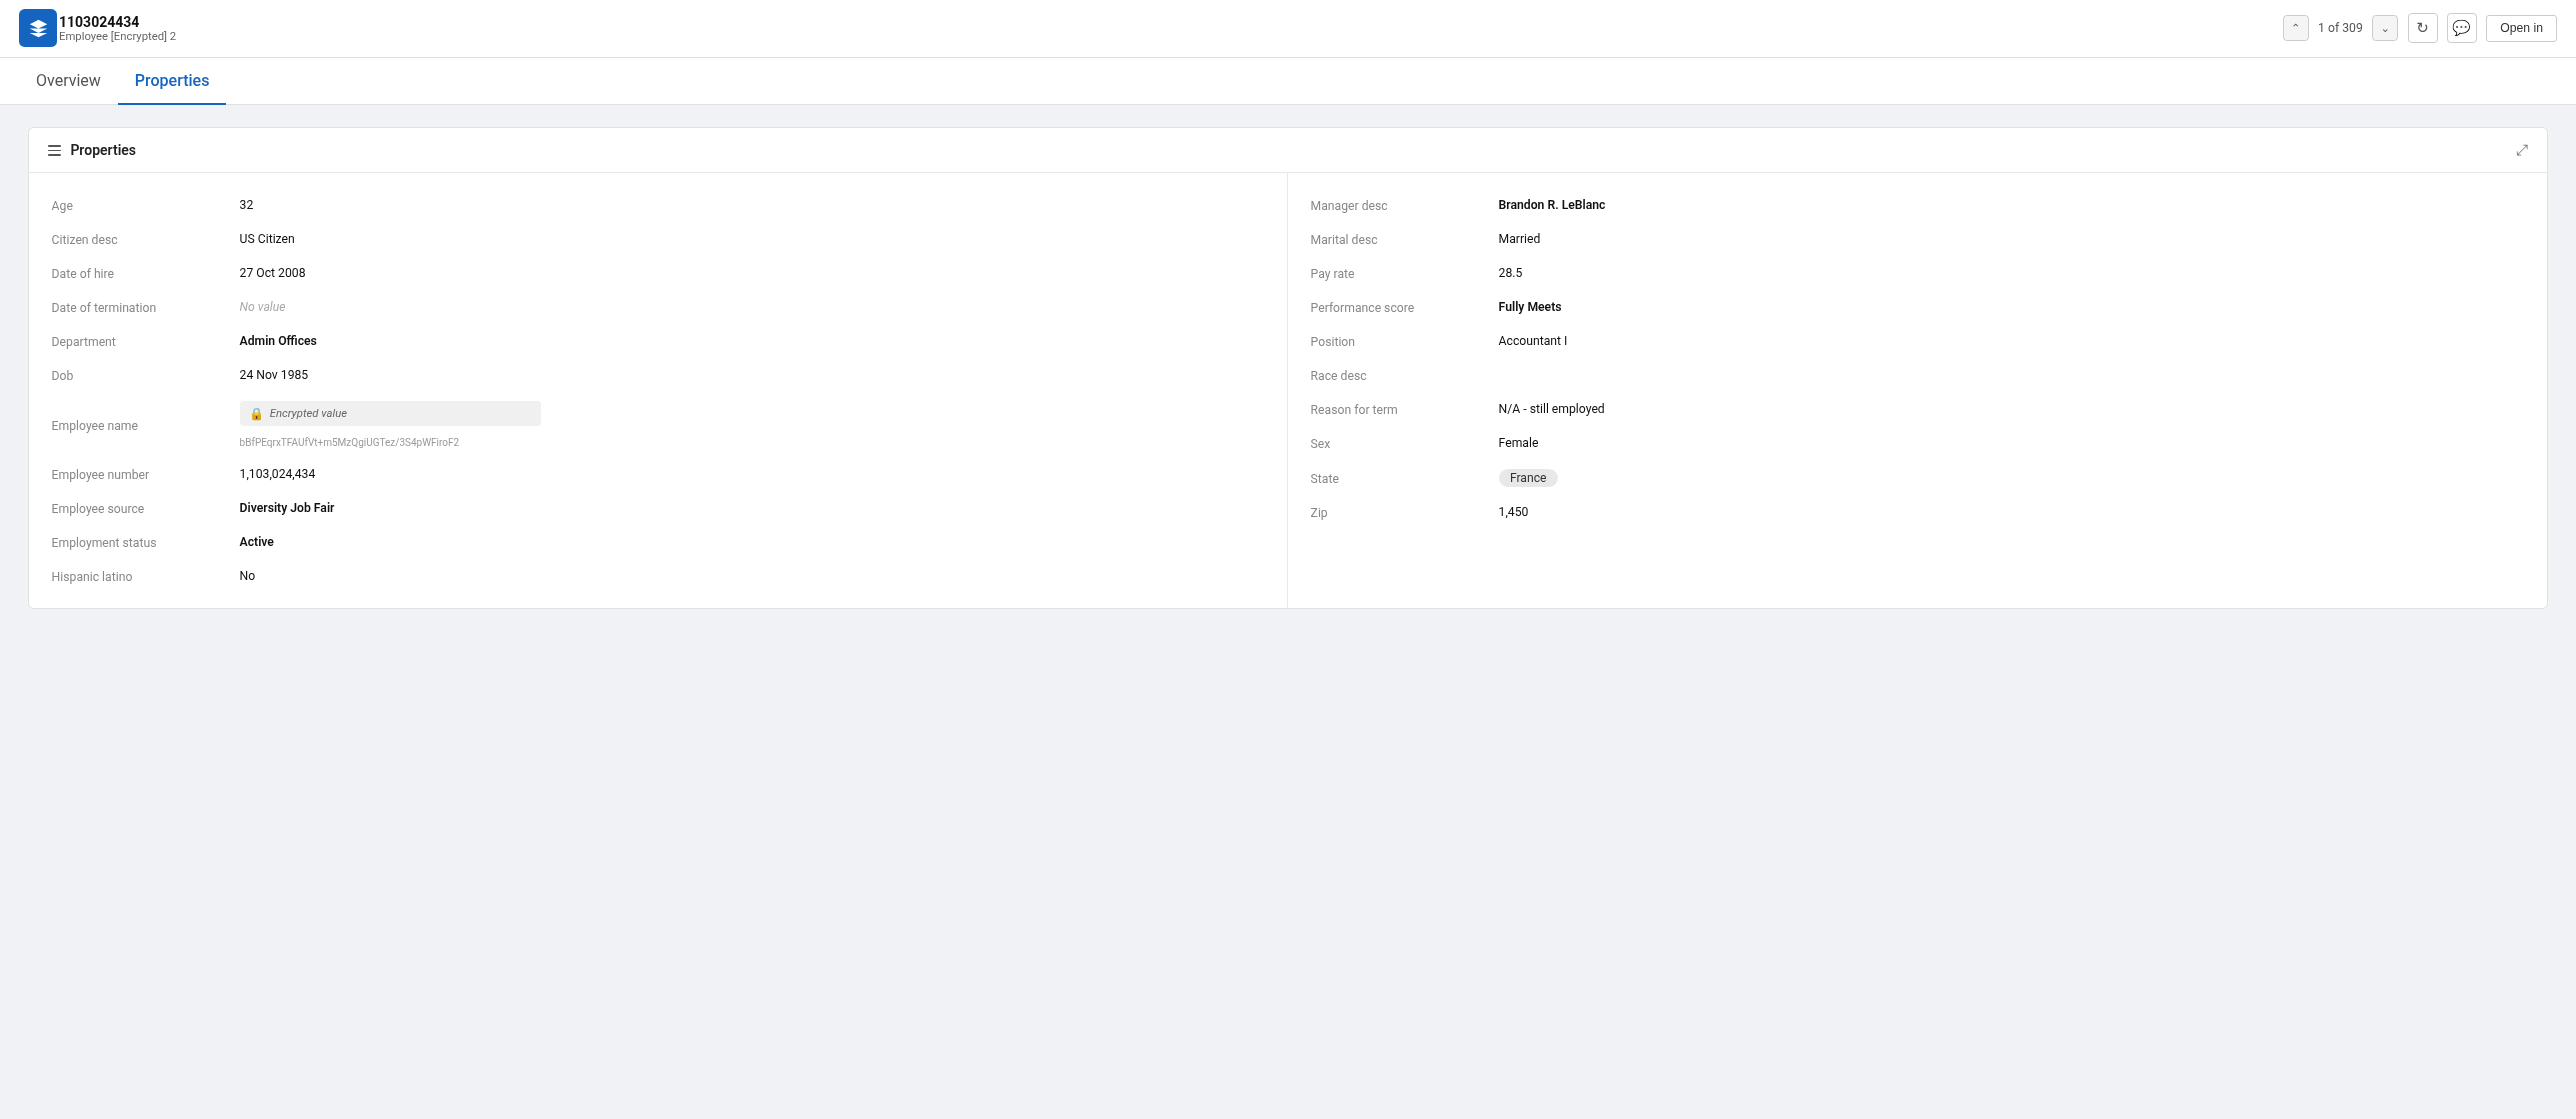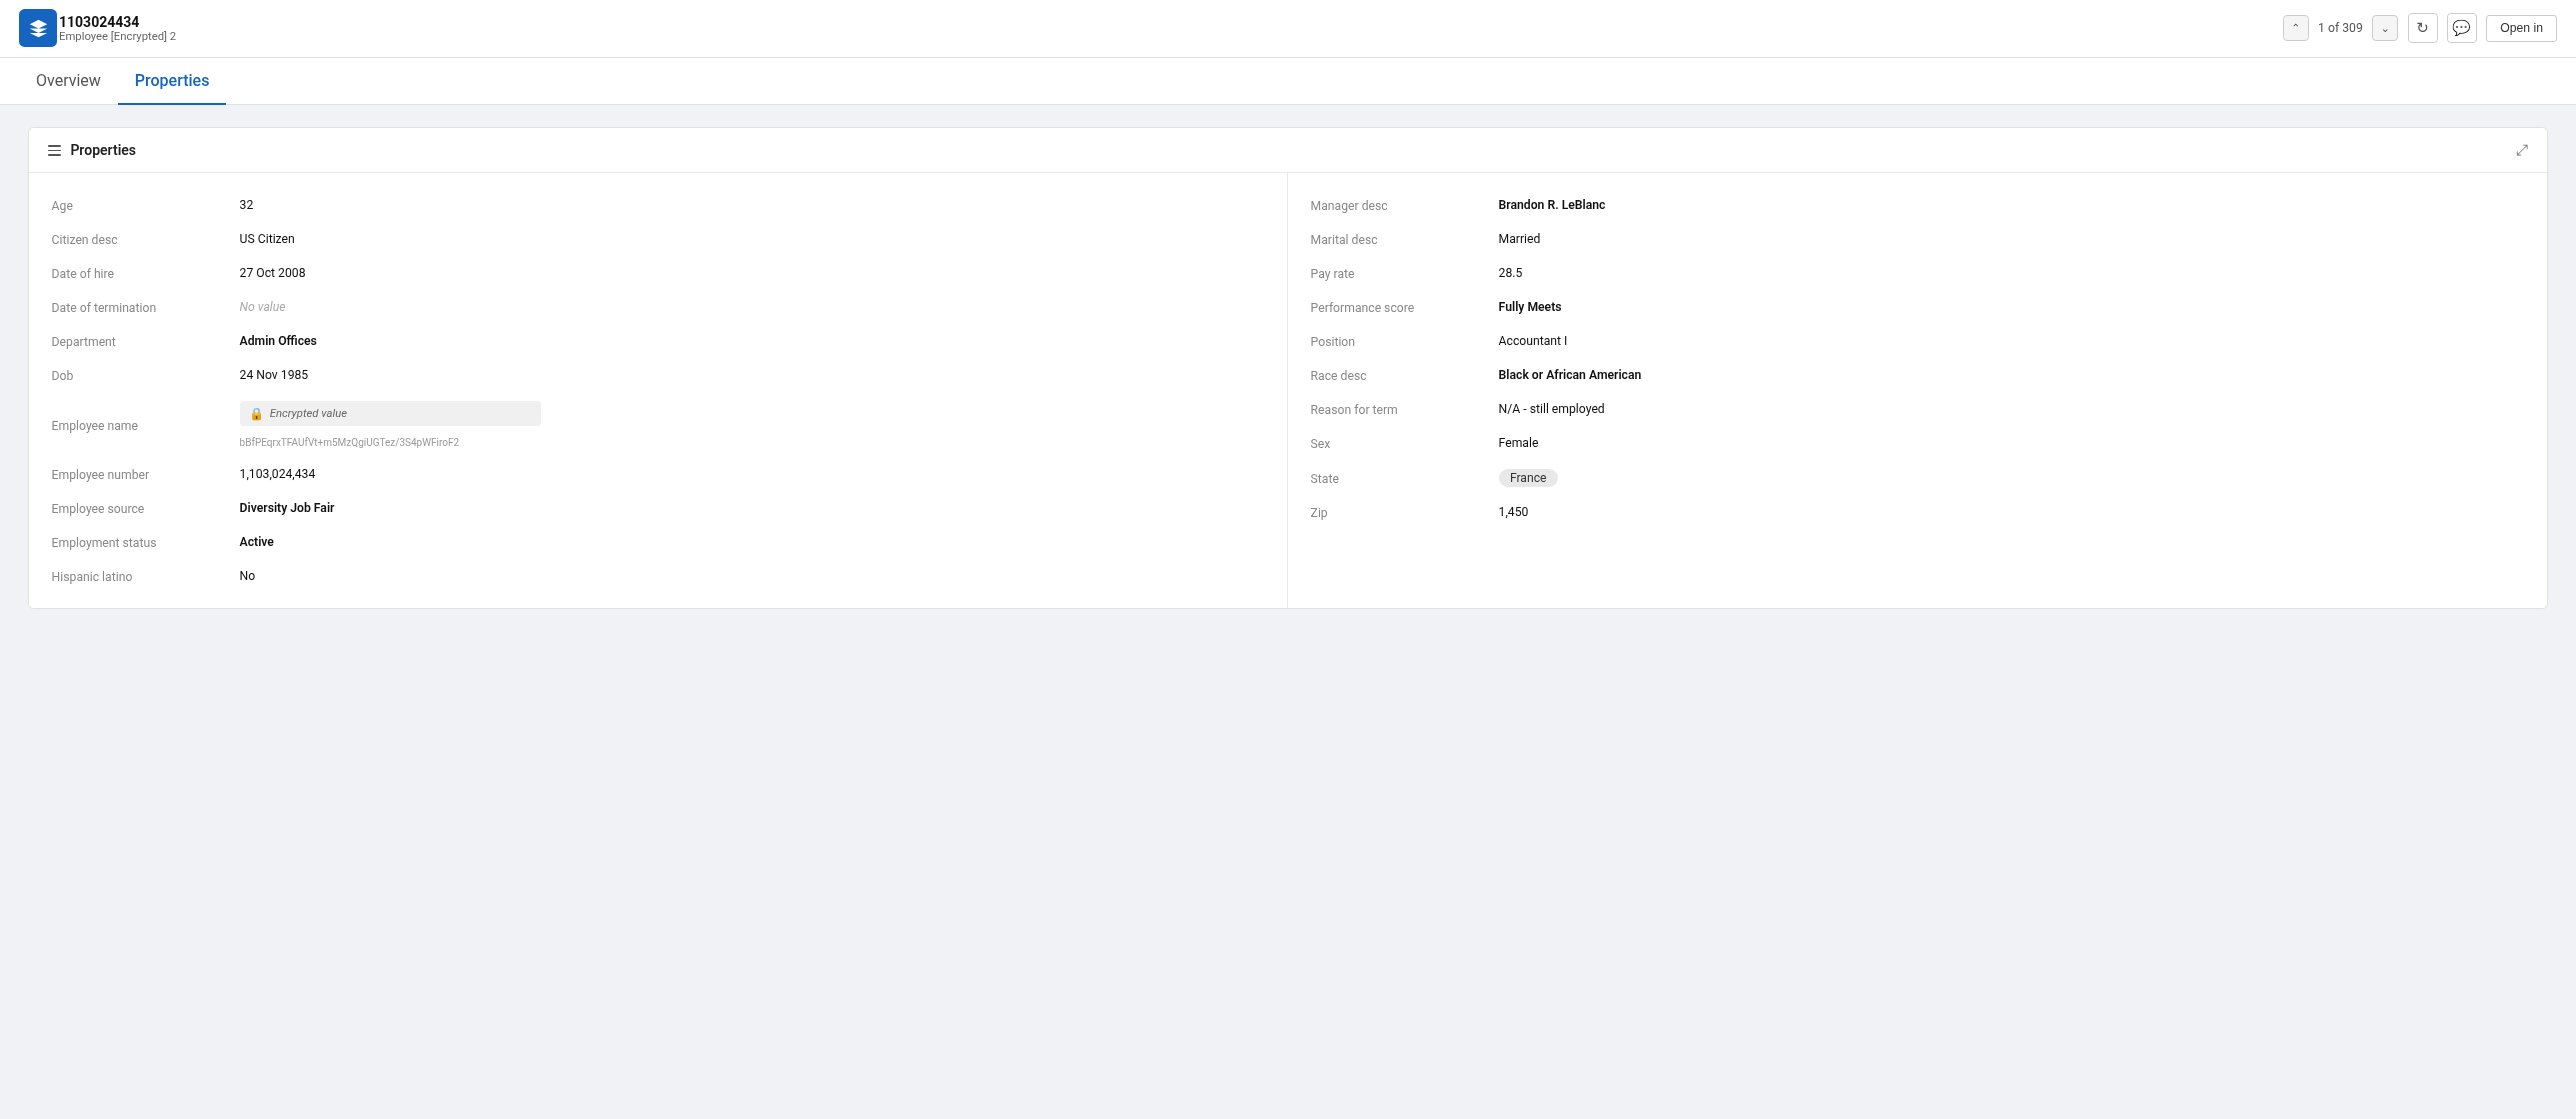--- a/index.html
+++ b/index.html
@@ -365,21 +365,20 @@
           <div class="prop-value bold">Fully Meets</div>
         </div>
 
         <div class="prop-row">
           <div class="prop-label">Position</div>
           <div class="prop-value">Accountant I</div>
         </div>
 
         <div class="prop-row">
           <div class="prop-label">Race desc</div>
-          <div class="prop-value bold">Black or African American</div>
         </div>
 
         <div class="prop-row">
           <div class="prop-label">Reason for term</div>
           <div class="prop-value">N/A - still employed</div>
         </div>
 
         <div class="prop-row">
           <div class="prop-label">Sex</div>
           <div class="prop-value">Female</div>

